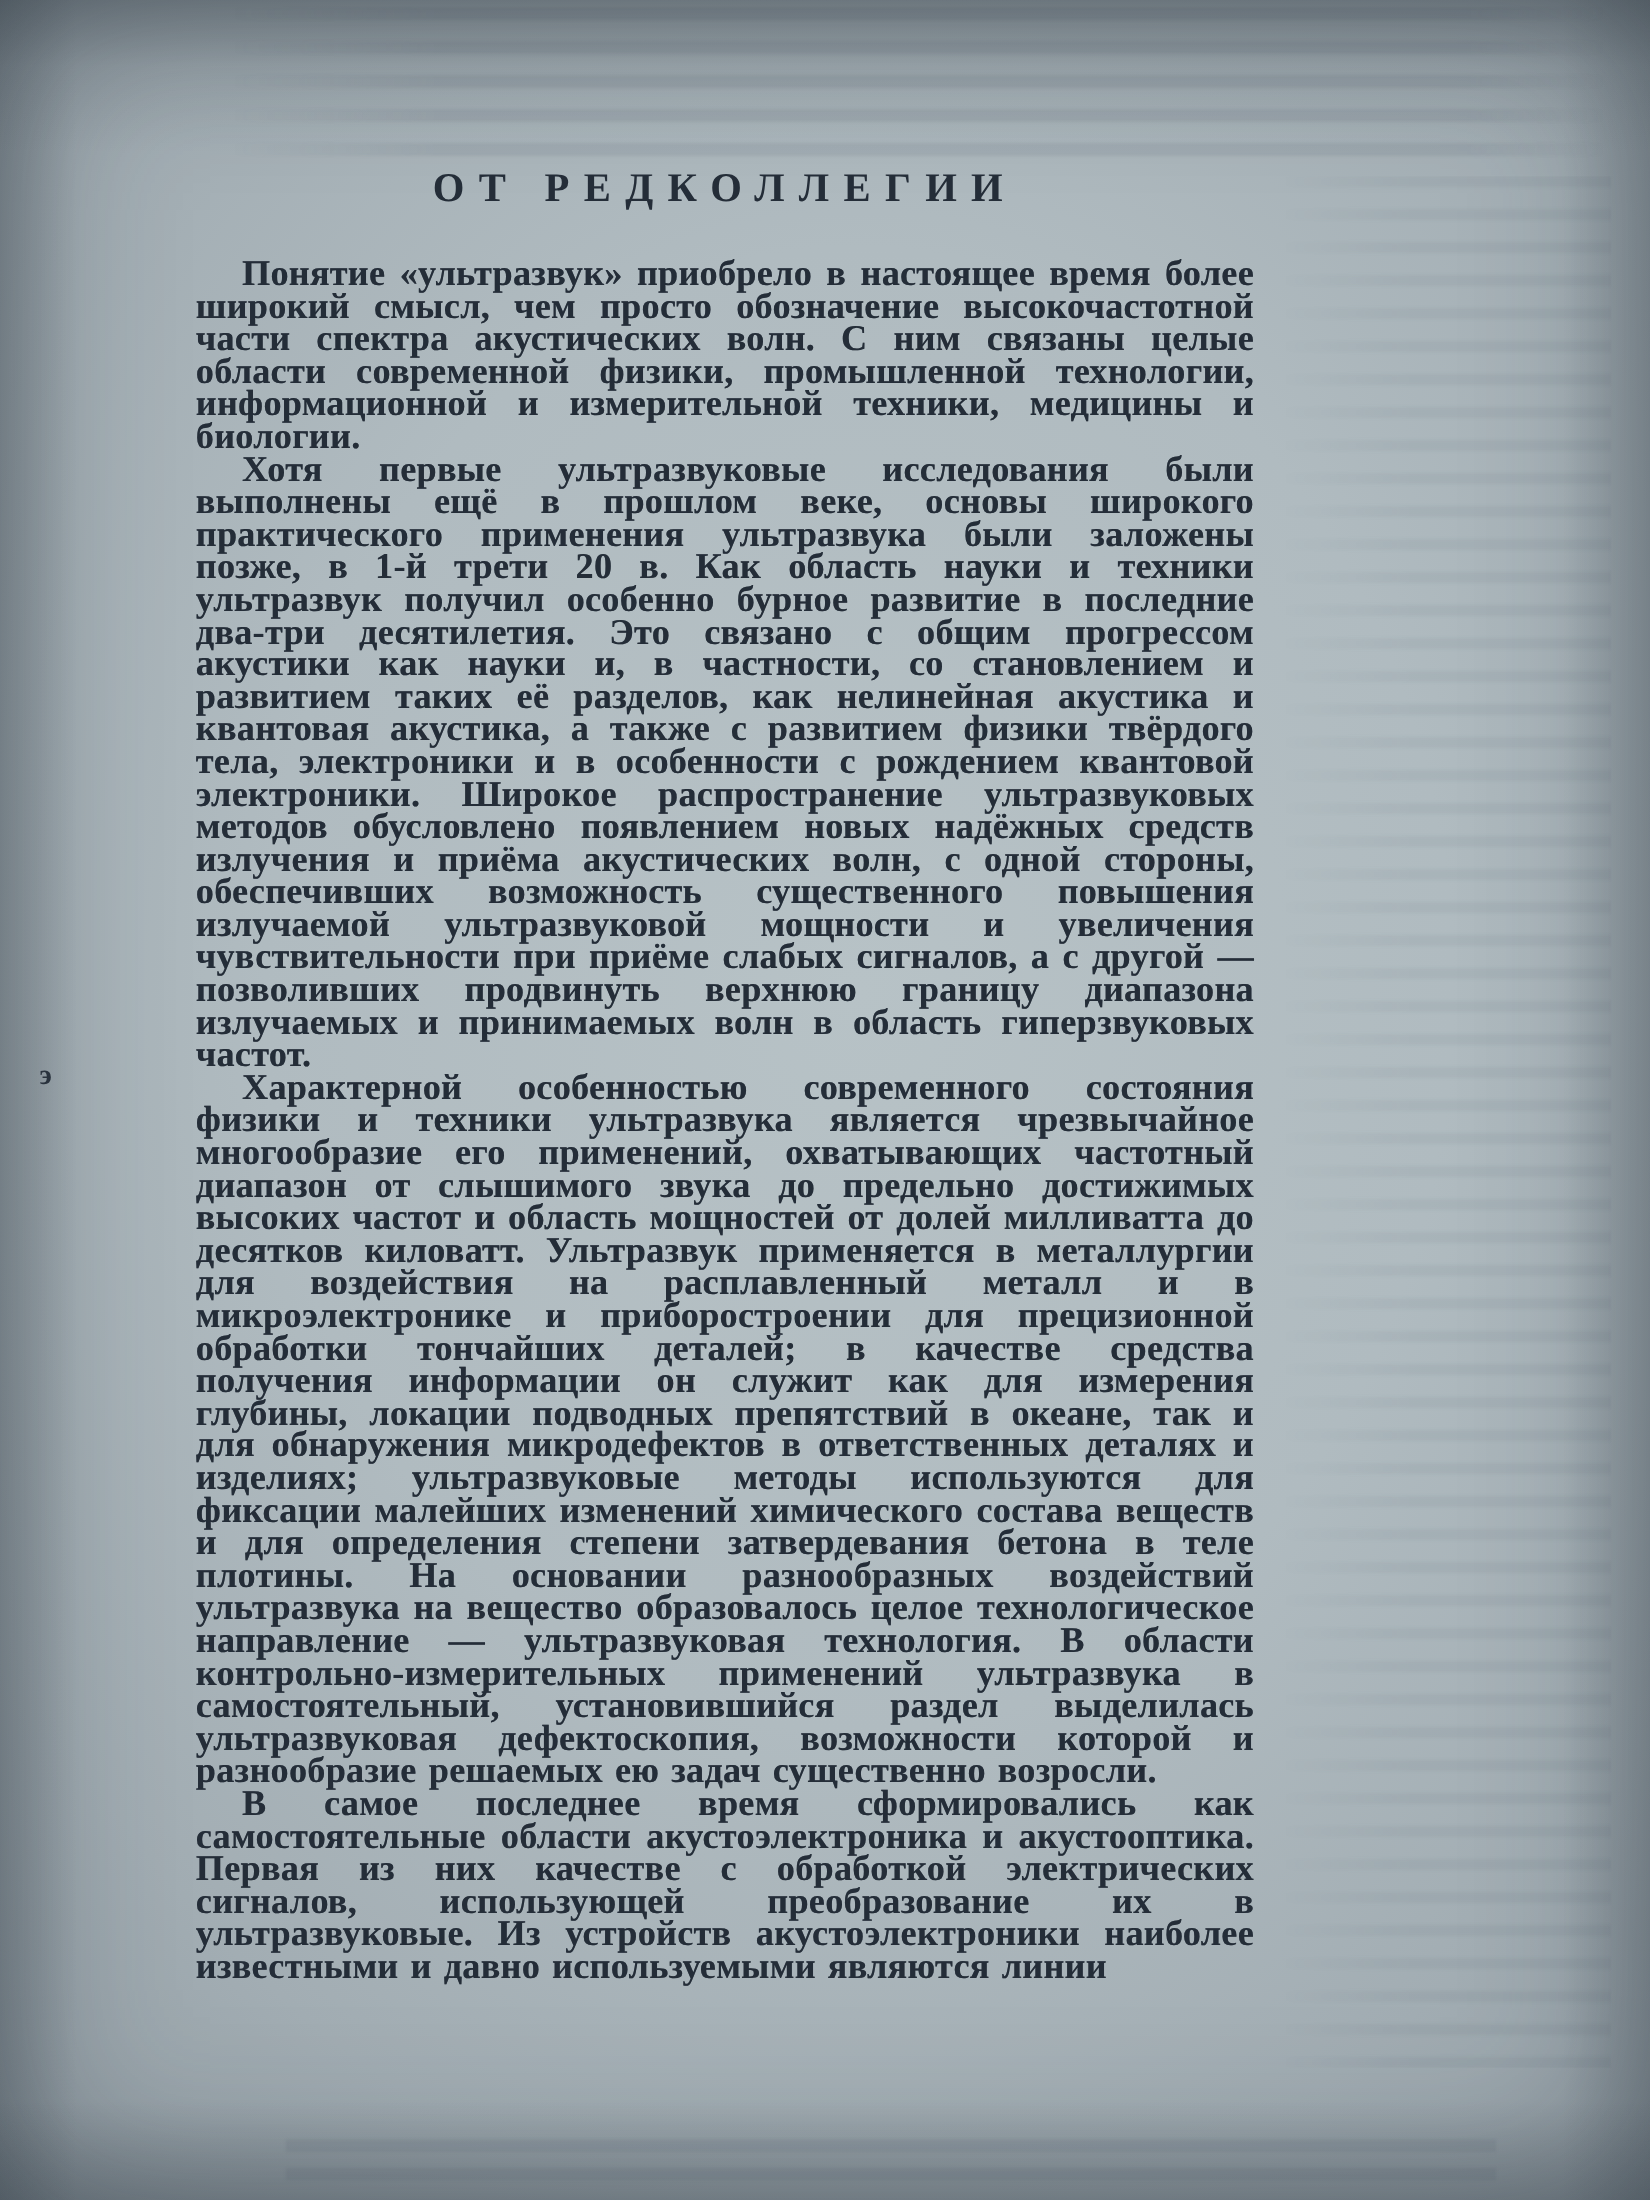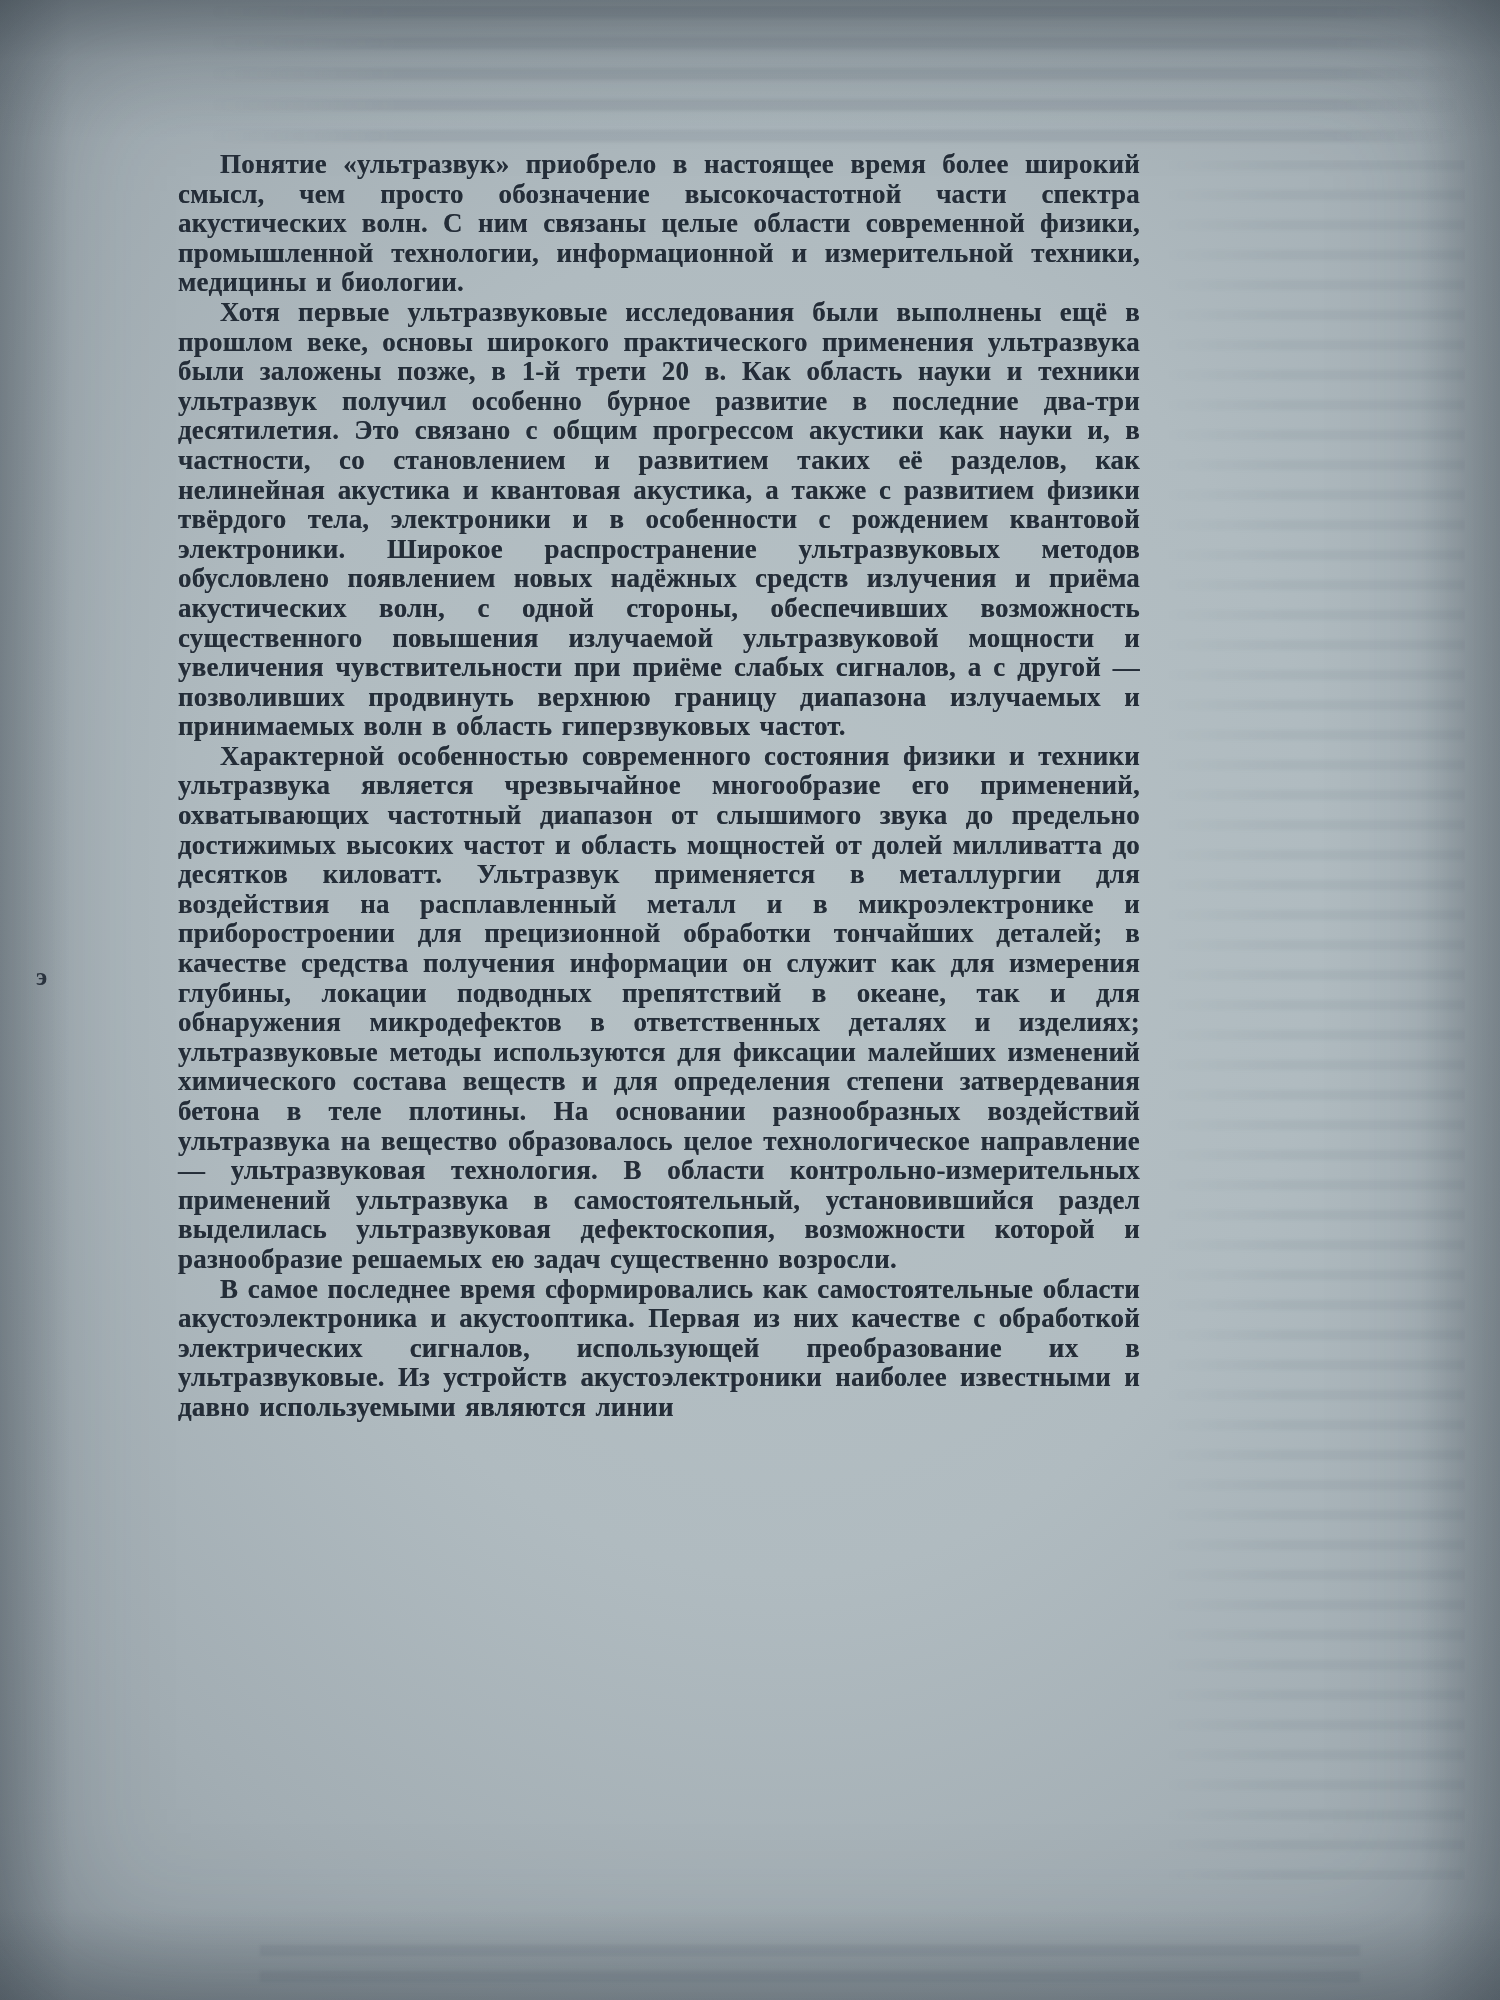--- a/index.html
+++ b/index.html
@@ -67,21 +67,21 @@
   .title {
     margin: 0 0 42px 0;
     text-align: center;
     font-size: 37px;
     font-weight: bold;
     letter-spacing: 13px;
     white-space: nowrap;
   }
   .page-text p {
     margin: 0;
-    font-size: 27px;
+    font-size: 33px;
     line-height: 29.6px;
     font-weight: bold;
     text-align: justify;
     text-indent: 42px;
     letter-spacing: 0.2px;
     word-spacing: 2.5px;
     text-shadow: 0 0 0.5px rgba(36, 45, 56, 0.55);
   }
   .margin-note {
     position: absolute;
@@ -97,20 +97,21 @@
 
 <div class="photo">
 
   <div class="ghost ghost-top"></div>
   <div class="ghost ghost-right"></div>
   <div class="ghost ghost-bottom"></div>
 
   <div class="margin-note">э</div>
 
   <div class="page-text">
+    <h1 class="title">ОТ РЕДКОЛЛЕГИИ</h1>
 
     <p>Понятие «ультразвук» приобрело в настоящее время более широкий смысл, чем просто обозначение высокочастотной части спектра акустических волн. С ним связаны целые области современной физики, промышленной технологии, информационной и измерительной техники, медицины и биологии.</p>
 
     <p>Хотя первые ультразвуковые исследования были выполнены ещё в прошлом веке, основы широкого практического применения ультразвука были заложены позже, в 1-й трети 20 в. Как область науки и техники ультразвук получил особенно бурное развитие в последние два-три десятилетия. Это связано с общим прогрессом акустики как науки и, в частности, со становлением и развитием таких её разделов, как нелинейная акустика и квантовая акустика, а также с развитием физики твёрдого тела, электроники и в особенности с рождением квантовой электроники. Широкое распространение ультразвуковых методов обусловлено появлением новых надёжных средств излучения и приёма акустических волн, с одной стороны, обеспечивших возможность существенного повышения излучаемой ультразвуковой мощности и увеличения чувствительности при приёме слабых сигналов, а с другой — позволивших продвинуть верхнюю границу диапазона излучаемых и принимаемых волн в область гиперзвуковых частот.</p>
 
     <p>Характерной особенностью современного состояния физики и техники ультразвука является чрезвычайное многообразие его применений, охватывающих частотный диапазон от слышимого звука до предельно достижимых высоких частот и область мощностей от долей милливатта до десятков киловатт. Ультразвук применяется в металлургии для воздействия на расплавленный металл и в микроэлектронике и приборостроении для прецизионной обработки тончайших деталей; в качестве средства получения информации он служит как для измерения глубины, локации подводных препятствий в океане, так и для обнаружения микродефектов в ответственных деталях и изделиях; ультразвуковые методы используются для фиксации малейших изменений химического состава веществ и для определения степени затвердевания бетона в теле плотины. На основании разнообразных воздействий ультразвука на вещество образовалось целое технологическое направление — ультразвуковая технология. В области контрольно-измерительных применений ультразвука в самостоятельный, установившийся раздел выделилась ультразвуковая дефектоскопия, возможности которой и разнообразие решаемых ею задач существенно возросли.</p>
 
     <p>В самое последнее время сформировались как самостоятельные области акустоэлектроника и акустооптика. Первая из них качестве с обработкой электрических сигналов, использующей преобразование их в ультразвуковые. Из устройств акустоэлектроники наиболее известными и давно используемыми являются линии</p>
   </div>
 

